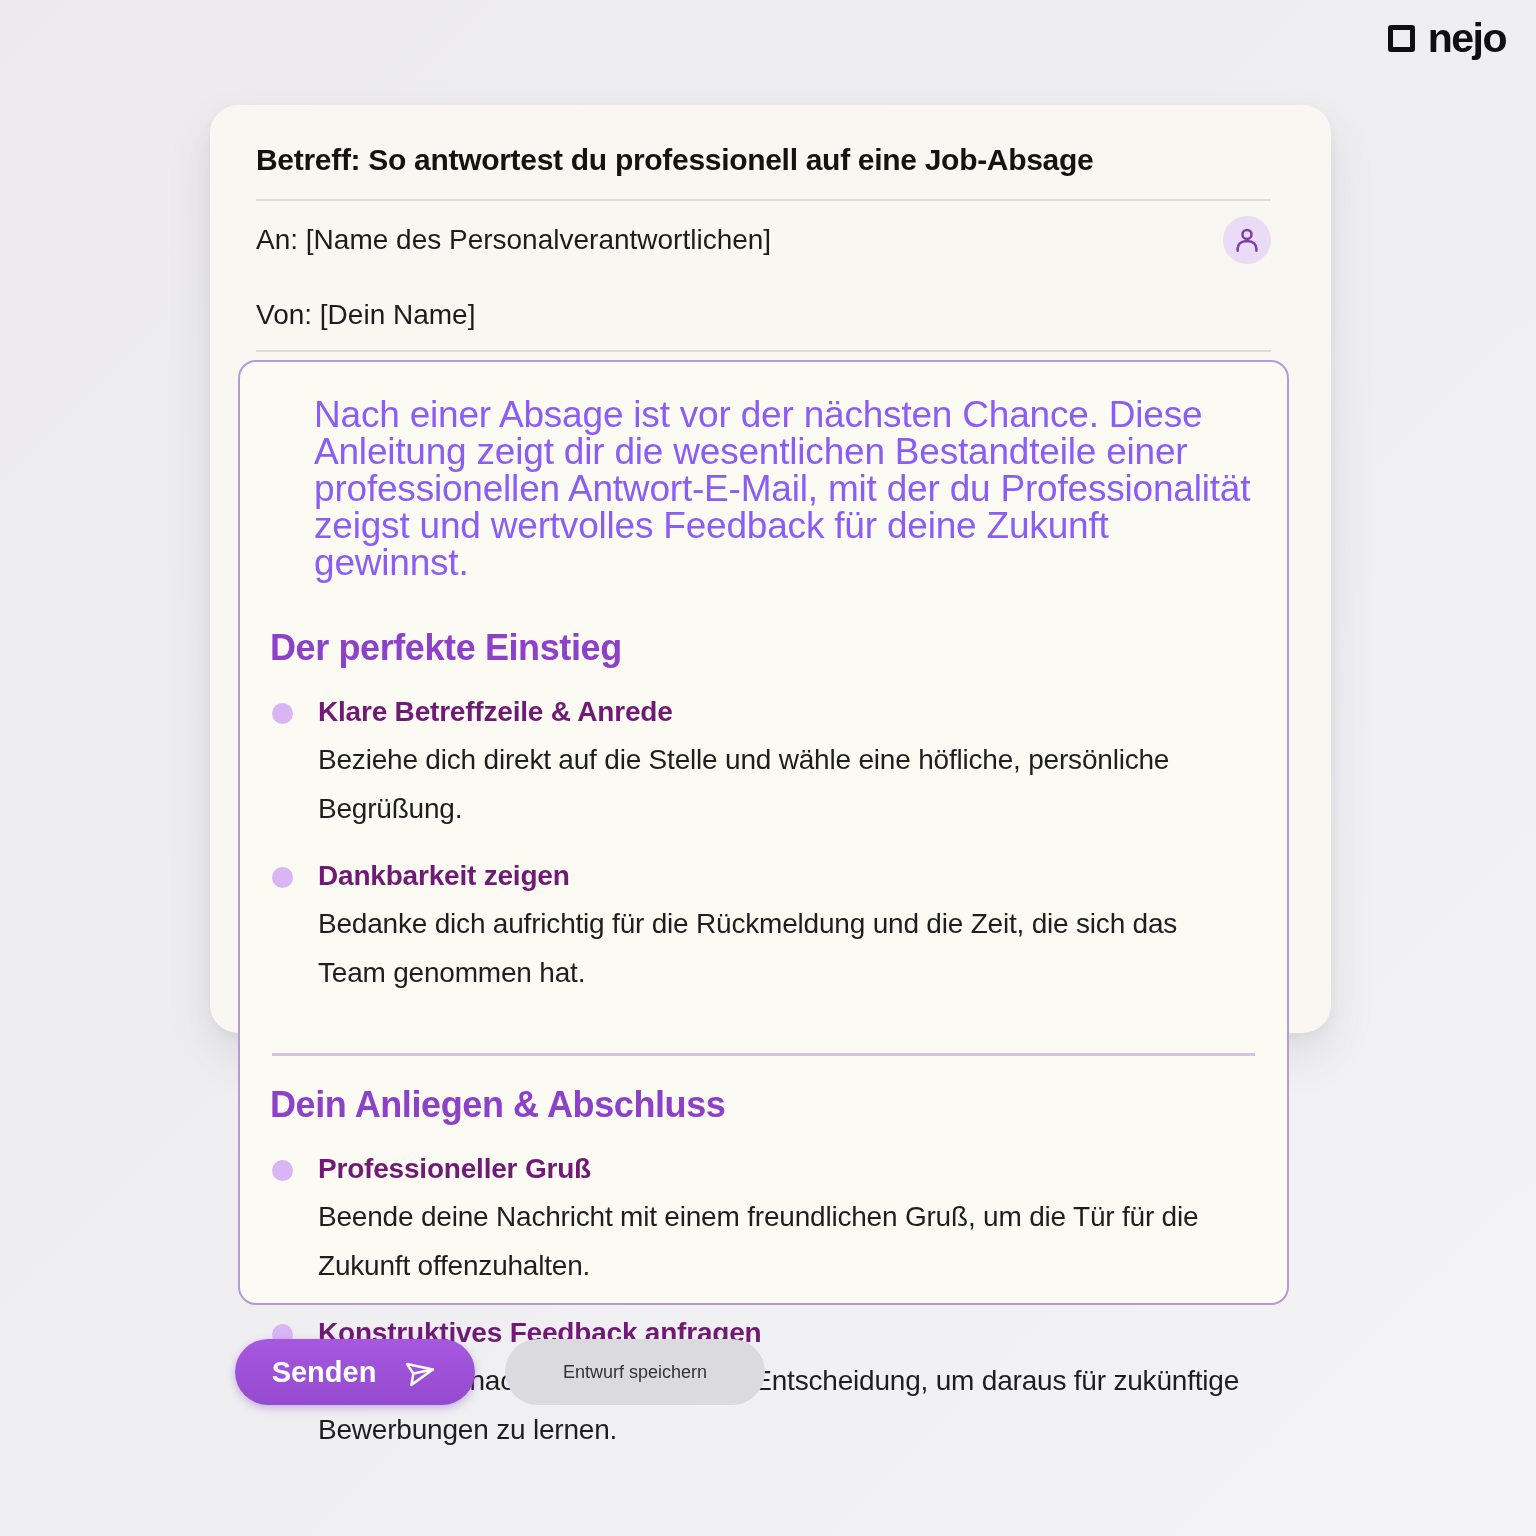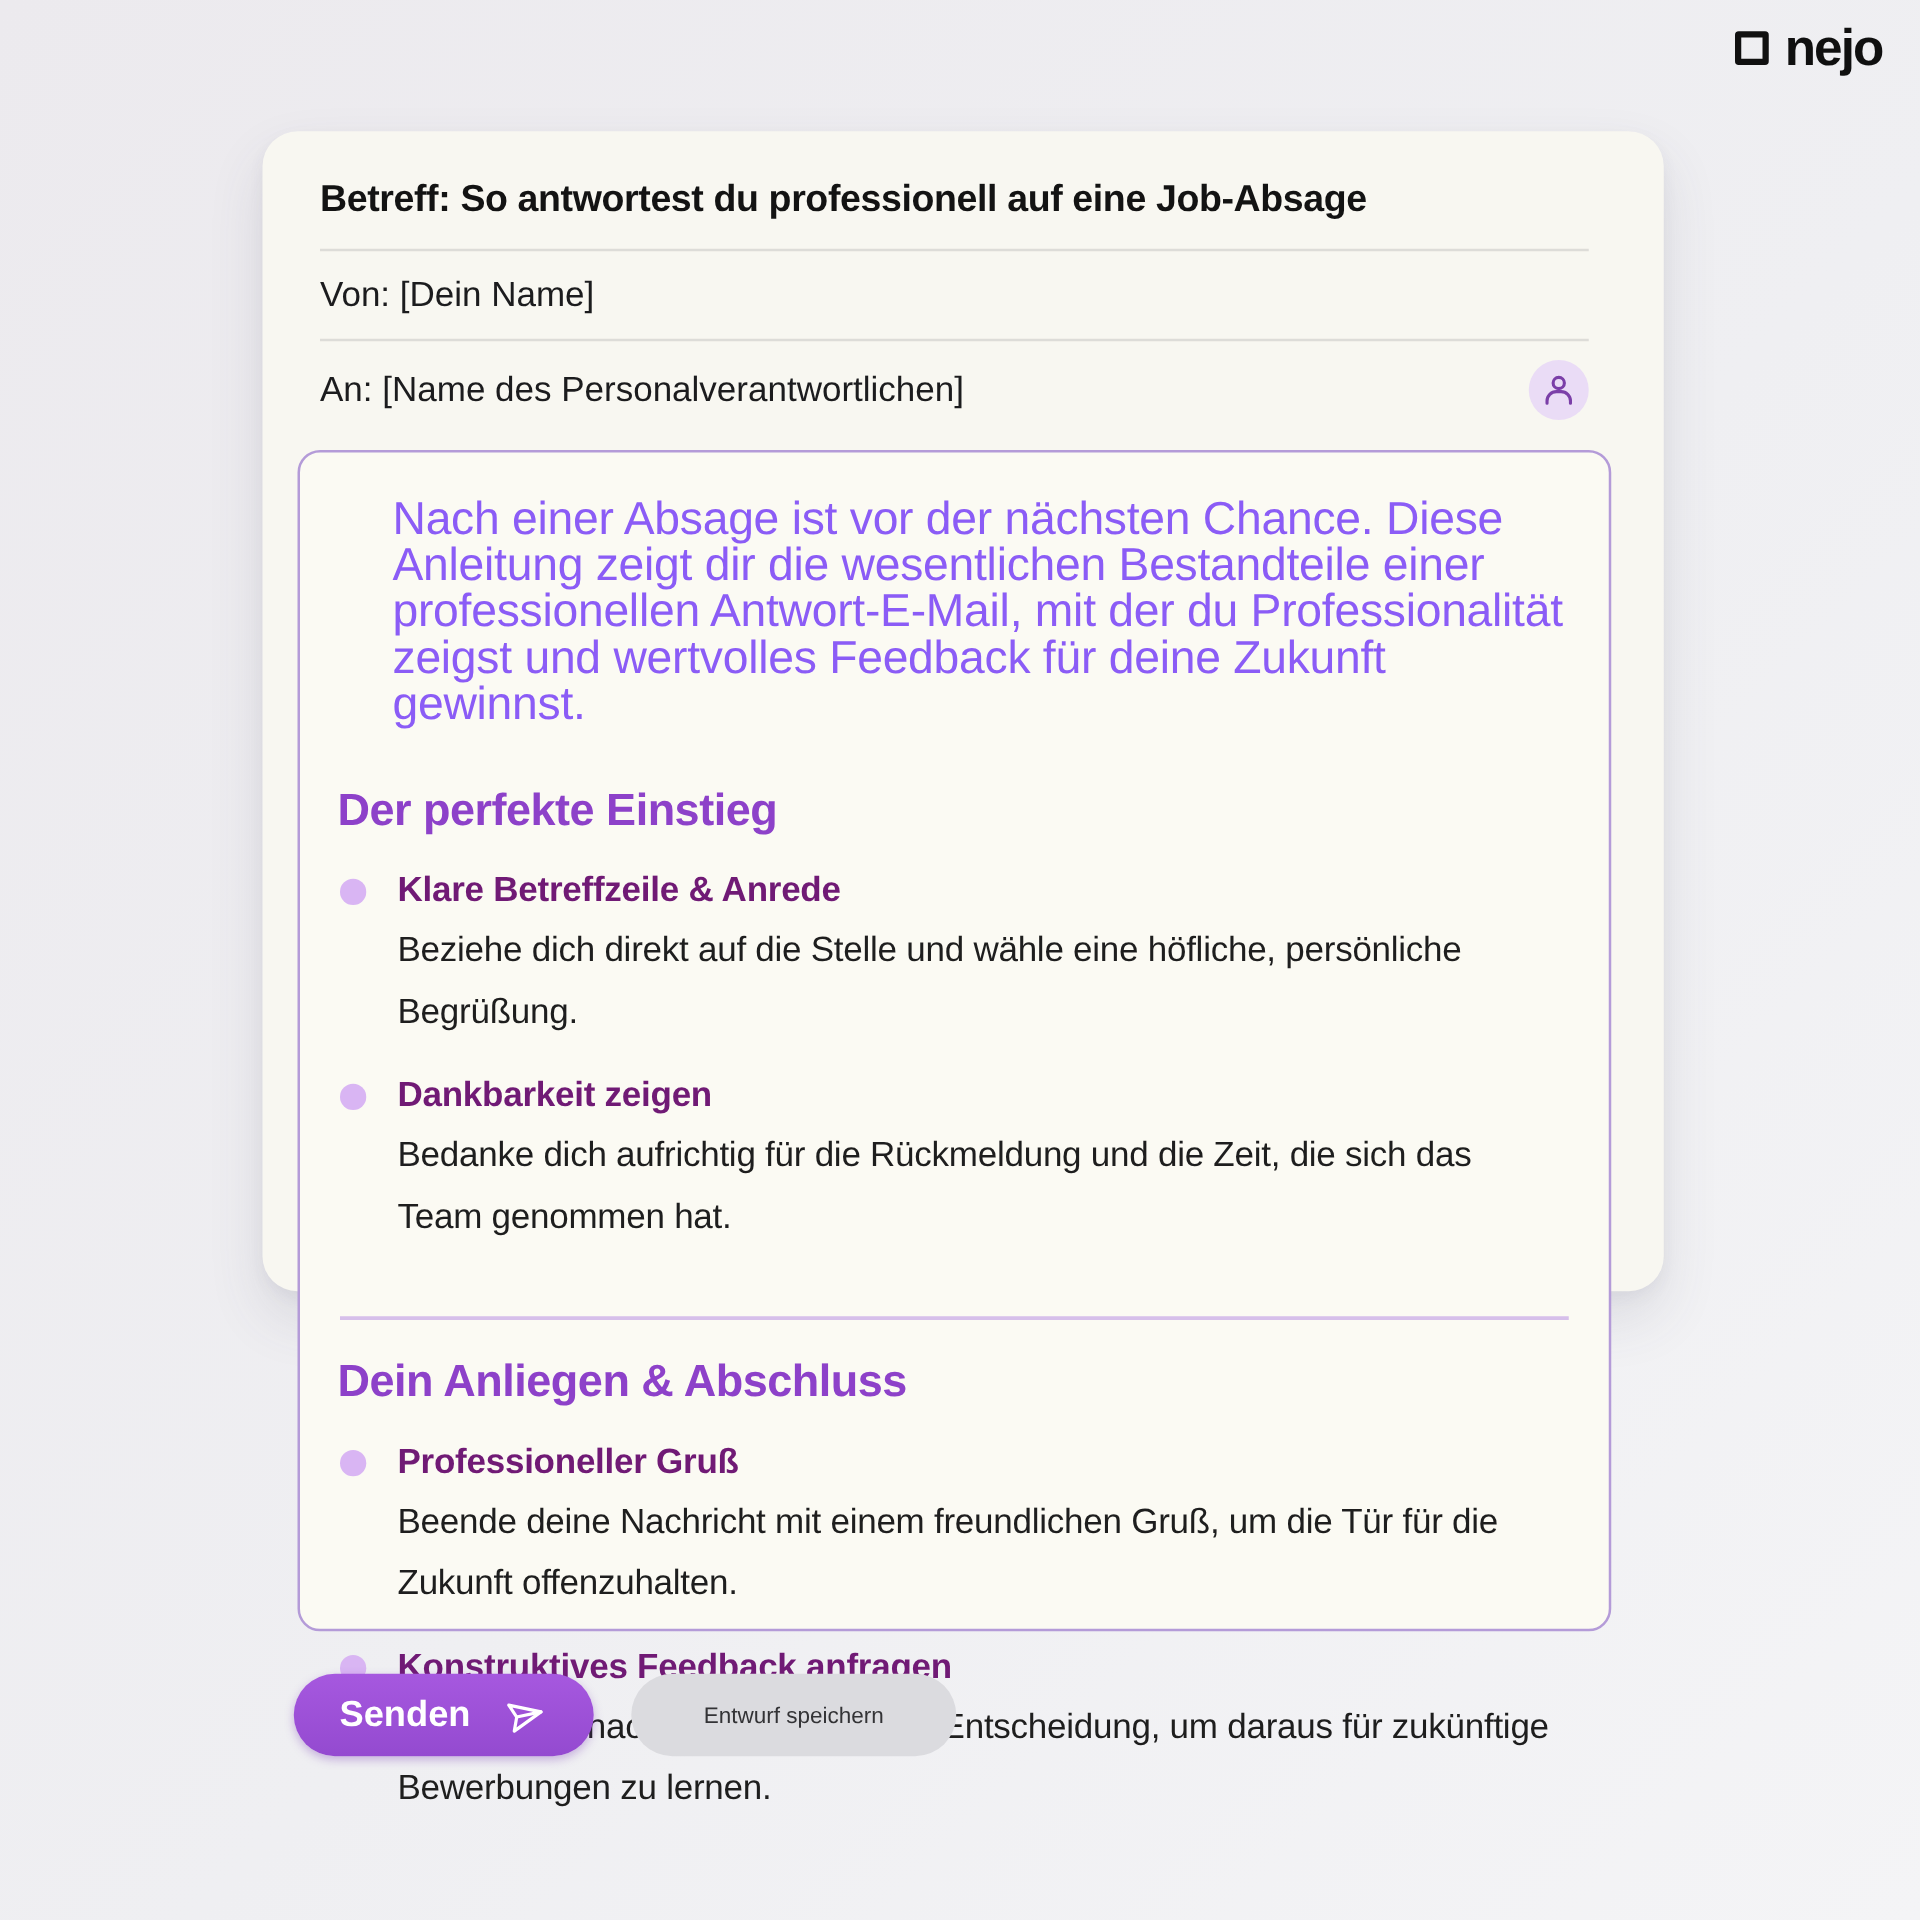--- a/index.html
+++ b/index.html
@@ -185,32 +185,32 @@
 
 <div class="topbar">
   <span class="logo-mark"></span>
   <span class="logo-text">nejo</span>
 </div>
 
 <div class="email-card">
 
   <div class="subject">Betreff: So antwortest du professionell auf eine Job-Absage</div>
 
-  <div class="field-row from">
-    <span>Von: [Dein Name]</span>
-  </div>
-
   <div class="field-row to">
     <span>An: [Name des Personalverantwortlichen]</span>
     <span class="avatar">
       <svg width="30" height="30" viewBox="0 0 24 24" fill="none" stroke="#7b3fa8" stroke-width="2" stroke-linecap="round">
         <circle cx="12" cy="7.5" r="3.6"></circle>
         <path d="M4.5 20.5 v-1.5 a6 6 0 0 1 6 -6 h3 a6 6 0 0 1 6 6 v1.5"></path>
       </svg>
     </span>
+  </div>
+
+  <div class="field-row from">
+    <span>Von: [Dein Name]</span>
   </div>
 
   <div class="email-body">
 
     <p class="intro">Nach einer Absage ist vor der nächsten Chance. Diese Anleitung zeigt dir die wesentlichen Bestandteile einer professionellen Antwort-E-Mail, mit der du Professionalität zeigst und wertvolles Feedback für deine Zukunft gewinnst.</p>
 
     <h2 class="sec-title">Der perfekte Einstieg</h2>
 
     <div class="bullet">
       <span class="dot"></span>

